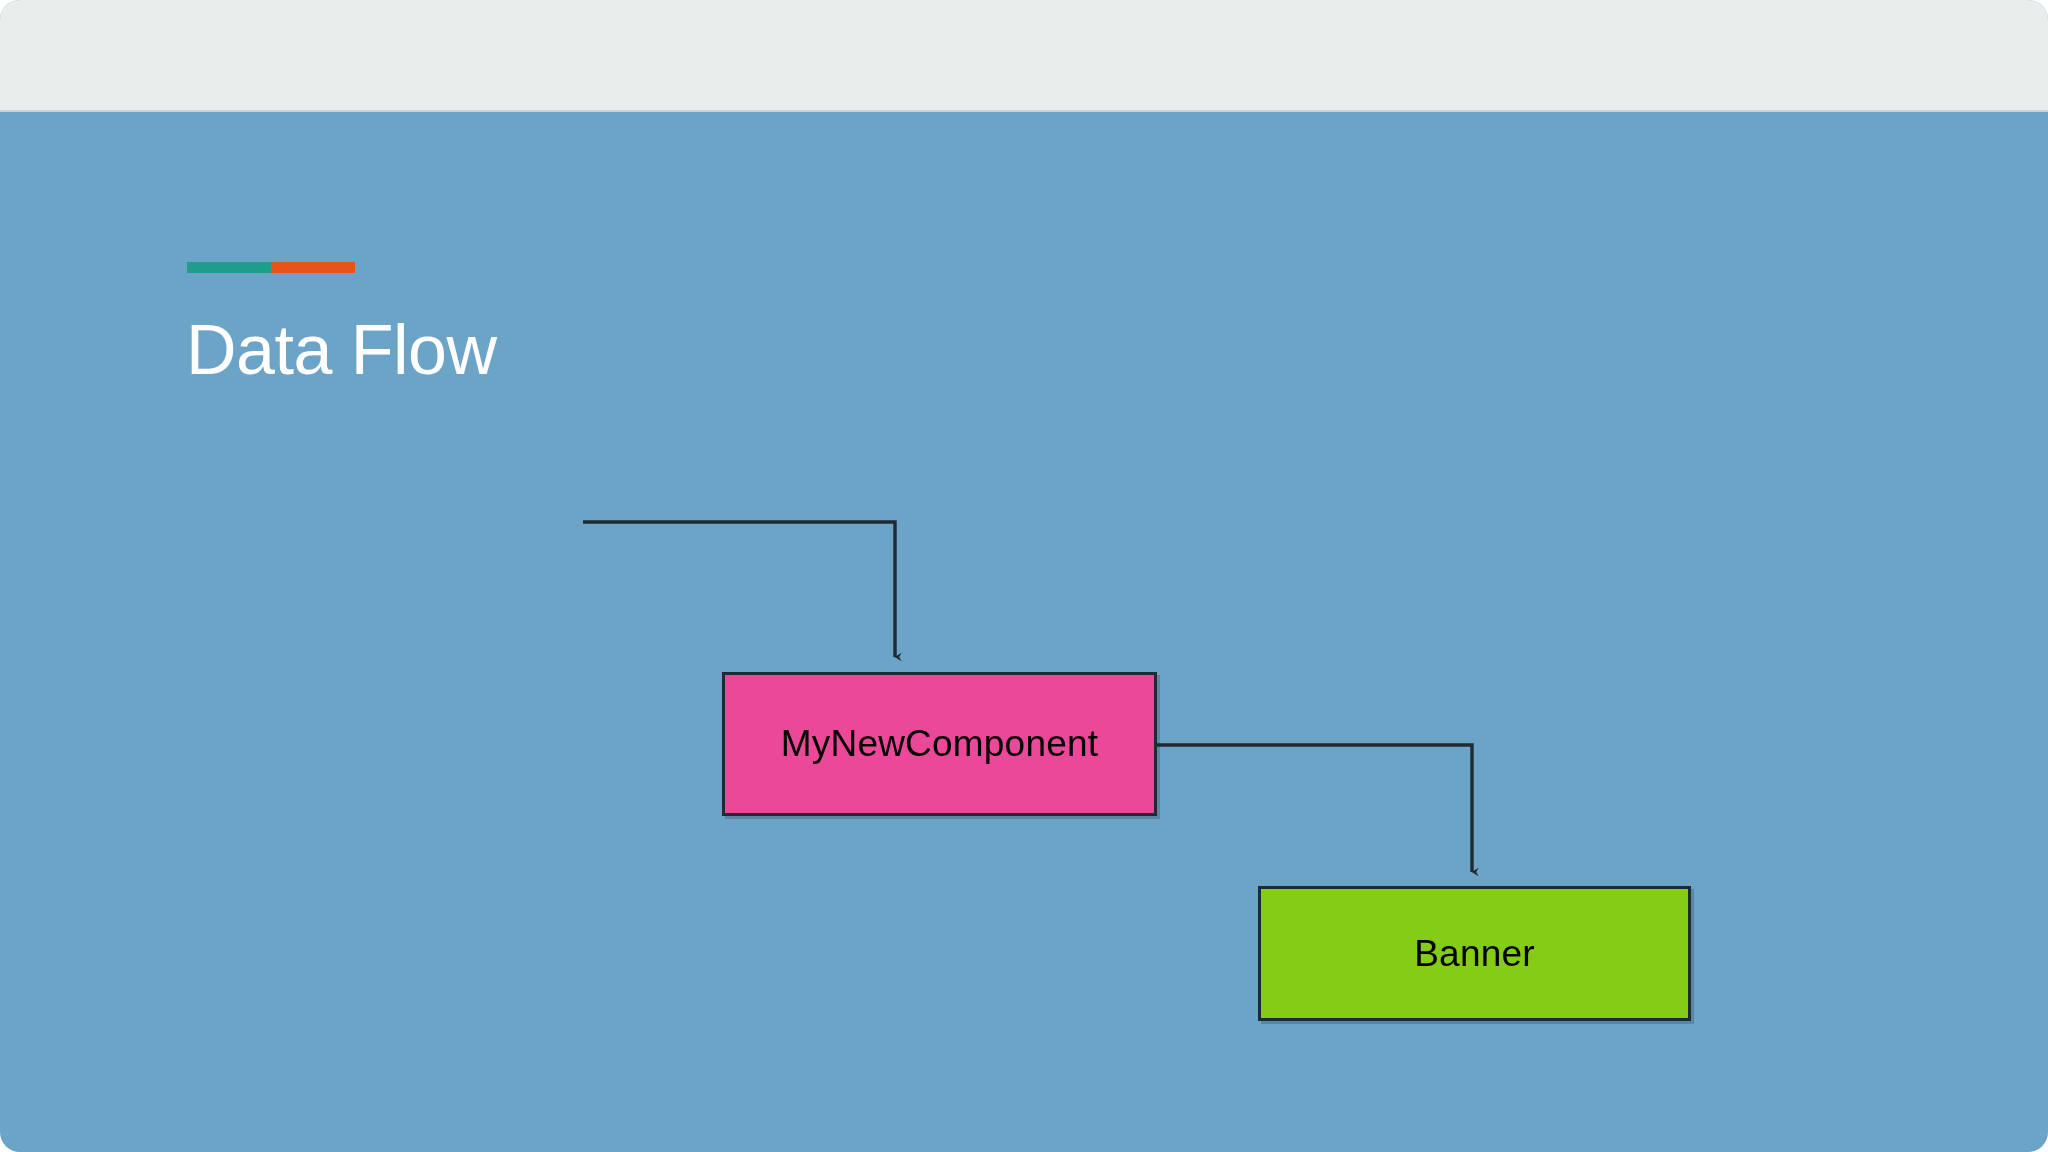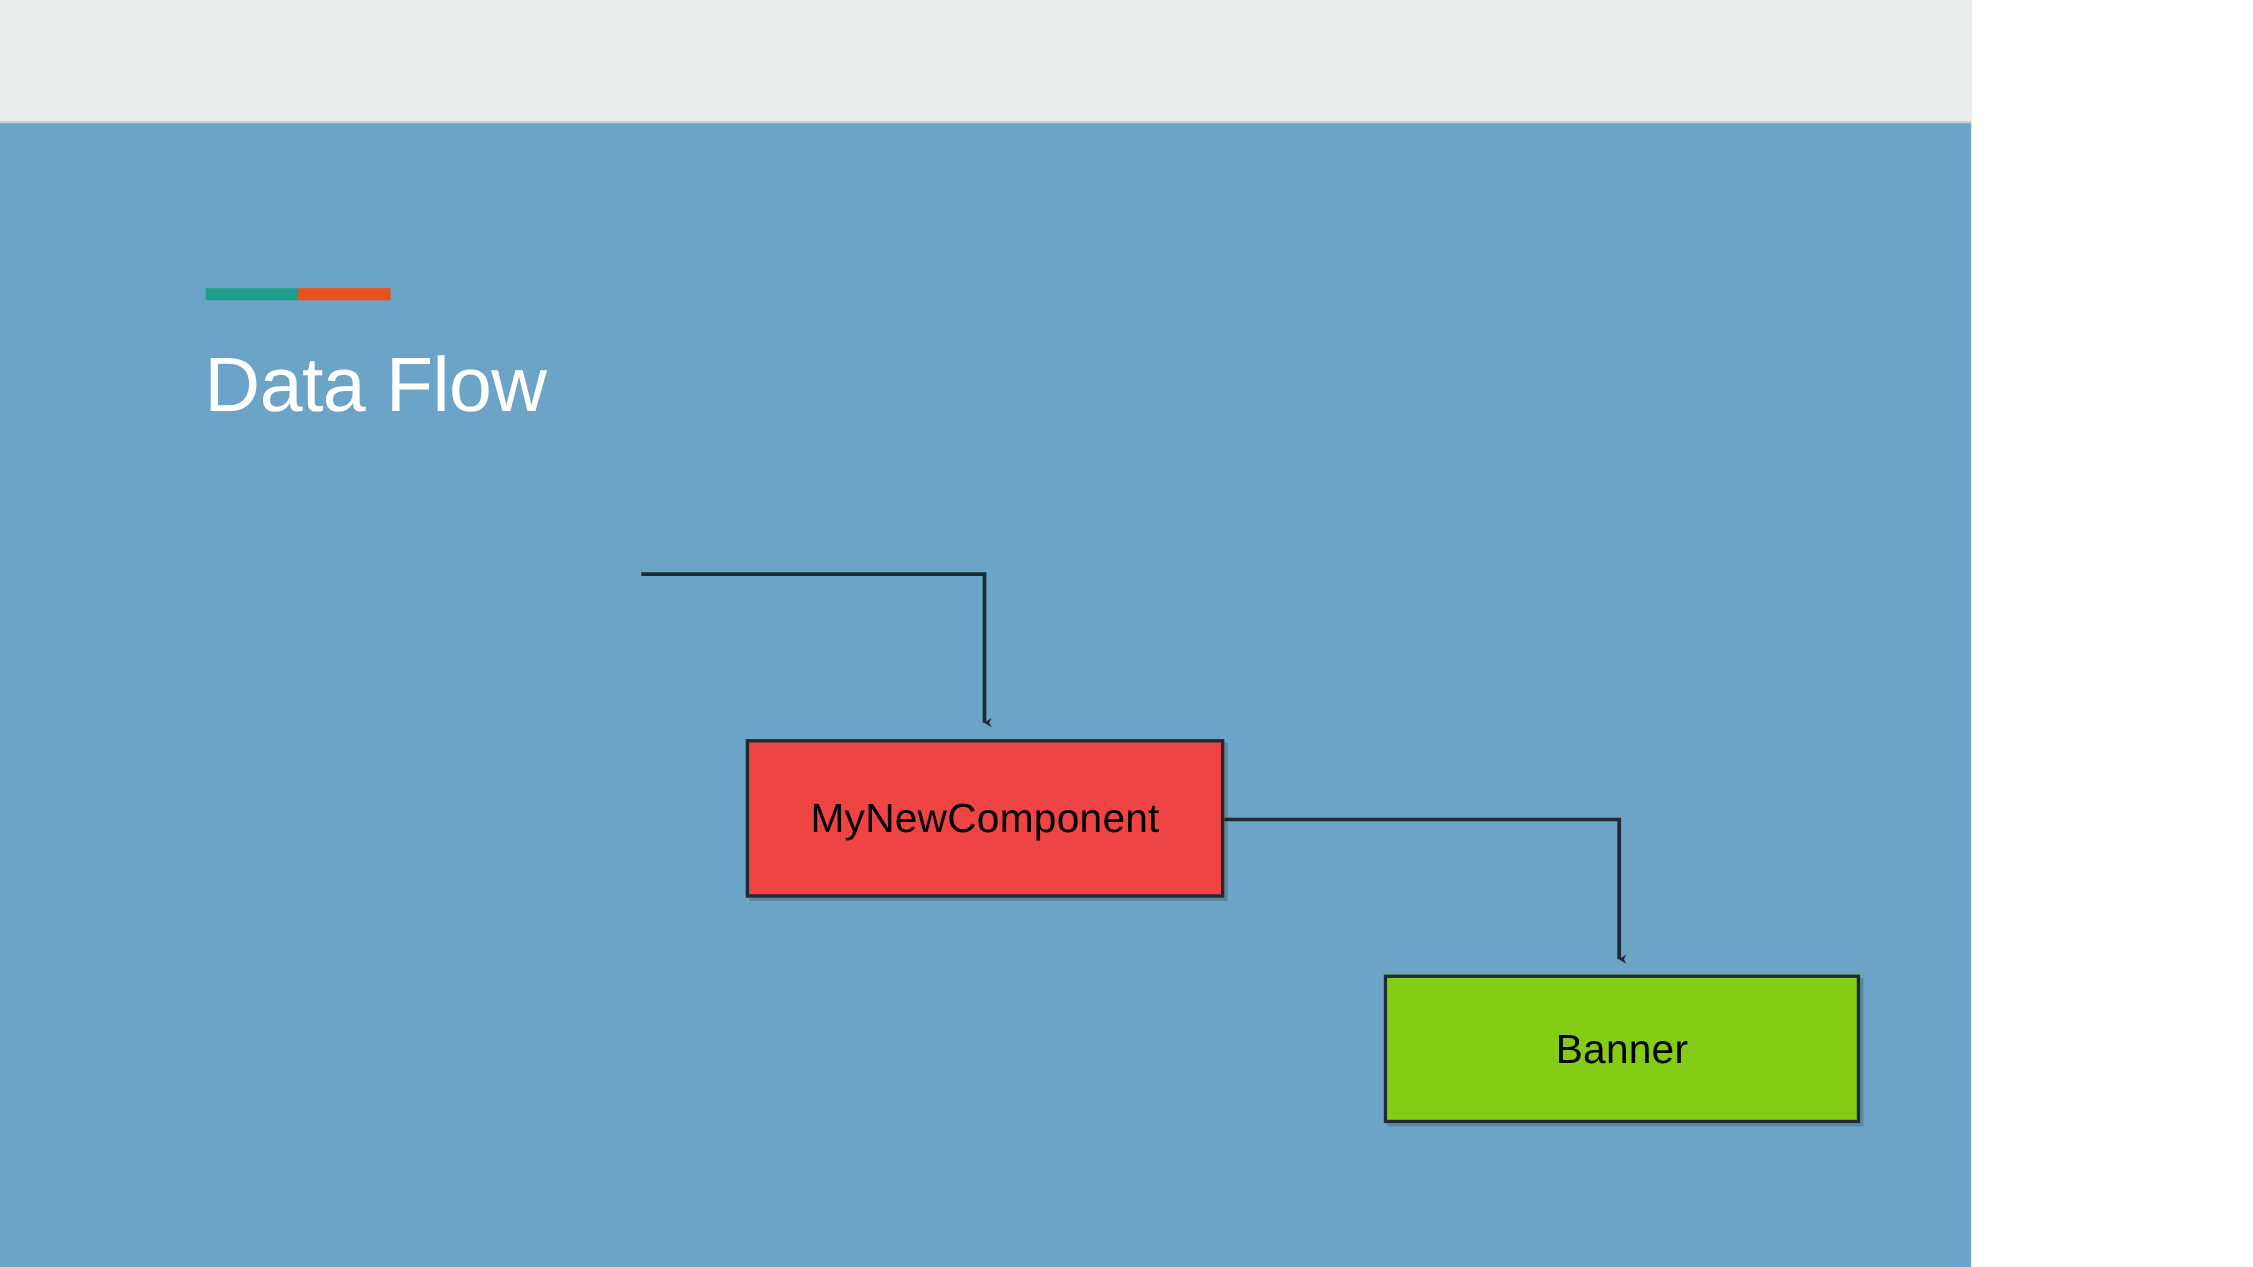--- a/index.html
+++ b/index.html
@@ -4,23 +4,24 @@
 <style>
   * { margin:0; padding:0; box-sizing:border-box; }
   html, body {
     width:2048px; height:1152px;
     background:#ffffff;
     font-family:"Liberation Sans", sans-serif;
     overflow:hidden;
   }
   #slide {
     position:relative;
-    width:1792px; height:1152px;
+    width:2048px; height:1152px;
     background:#6ba4c6;
     overflow:hidden;
+    border-radius:20px;
   }
   
   #top-band {
     position:absolute; left:0; top:0;
     width:2048px; height:110px;
     background:#e9edec;
   }
   #band-divider {
     position:absolute; left:0; top:110px;
     width:2048px; height:2px;
@@ -93,21 +94,21 @@
         <path d="M 0.4 0.6 L 4.6 7.6 L 8.8 0.6 L 4.6 3.0 Z" fill="#1f2a33"></path>
       </marker>
     </defs>
 
     <path d="M 583 522 L 895 522 L 895 657" fill="none" stroke="#1f2a33" stroke-width="3.4" stroke-linecap="butt" stroke-linejoin="miter" marker-end="url(#arrowhead)"></path>
 
     <path d="M 1113 745 L 1472 745 L 1472 872" fill="none" stroke="#1f2a33" stroke-width="3.4" stroke-linecap="butt" stroke-linejoin="miter" marker-end="url(#arrowhead)"></path>
   </svg>
 
 
-  <div class="node" id="node-mynew" style="background: #ef4444; border-color: rgb(31, 42, 51);">
+  <div class="node" id="node-mynew" style="background: #ec4899; border-color: rgb(31, 42, 51); margin-left: 44px;">
     <span class="node-label">MyNewComponent</span>
   </div>
 
   <div class="node" id="node-banner" style="background: #84cc16; border-color: rgb(31, 42, 51);">
     <span class="node-label">Banner</span>
   </div>
 
 </div>
 
 </body></html>

